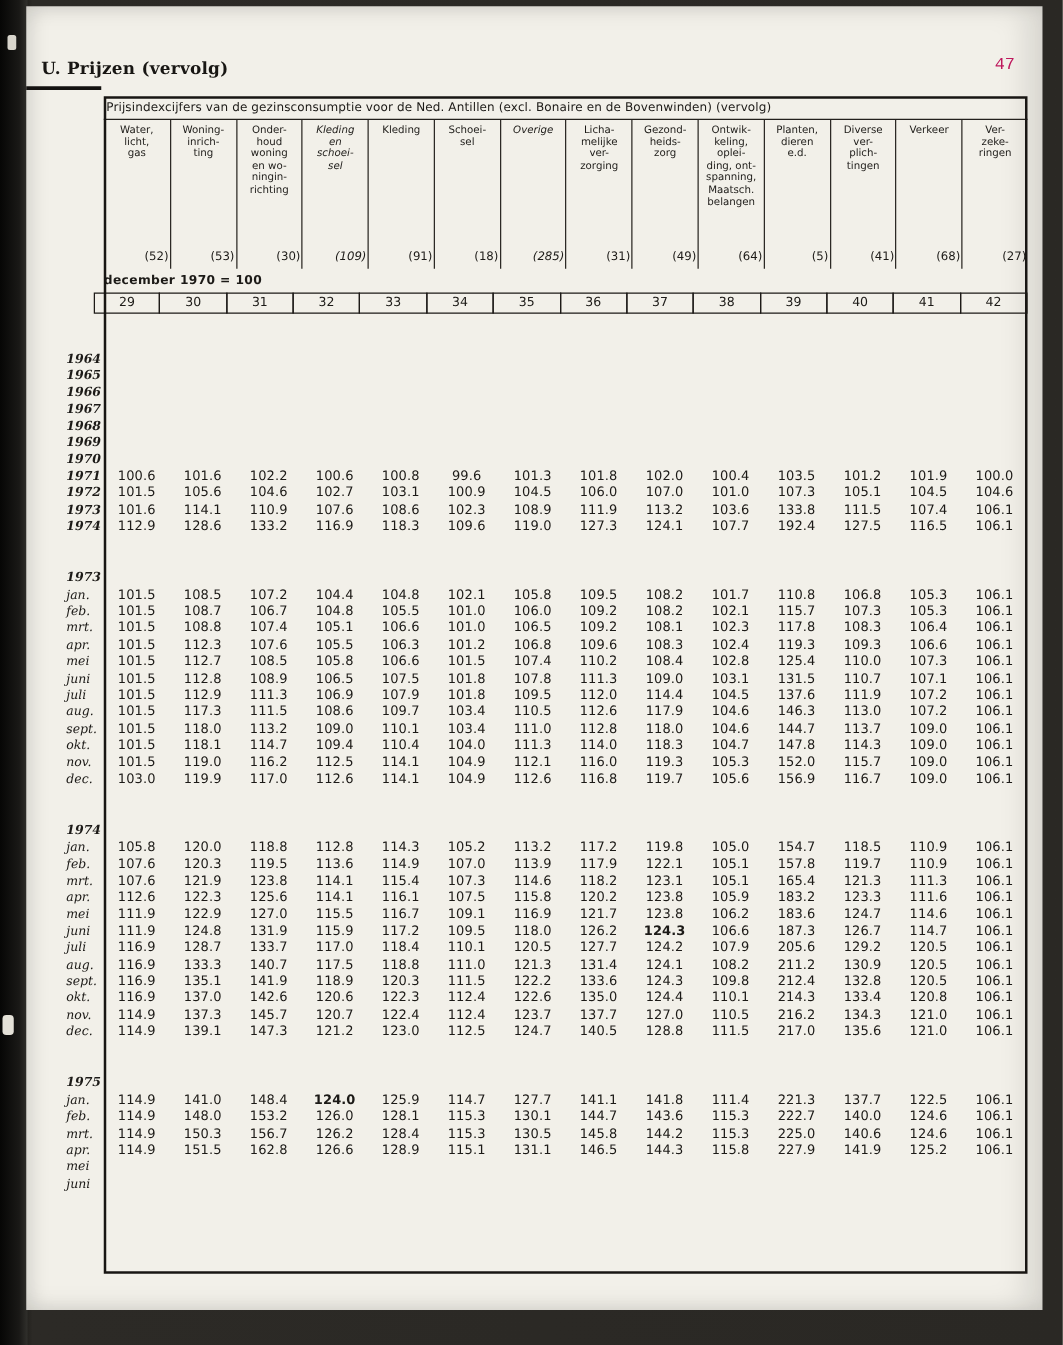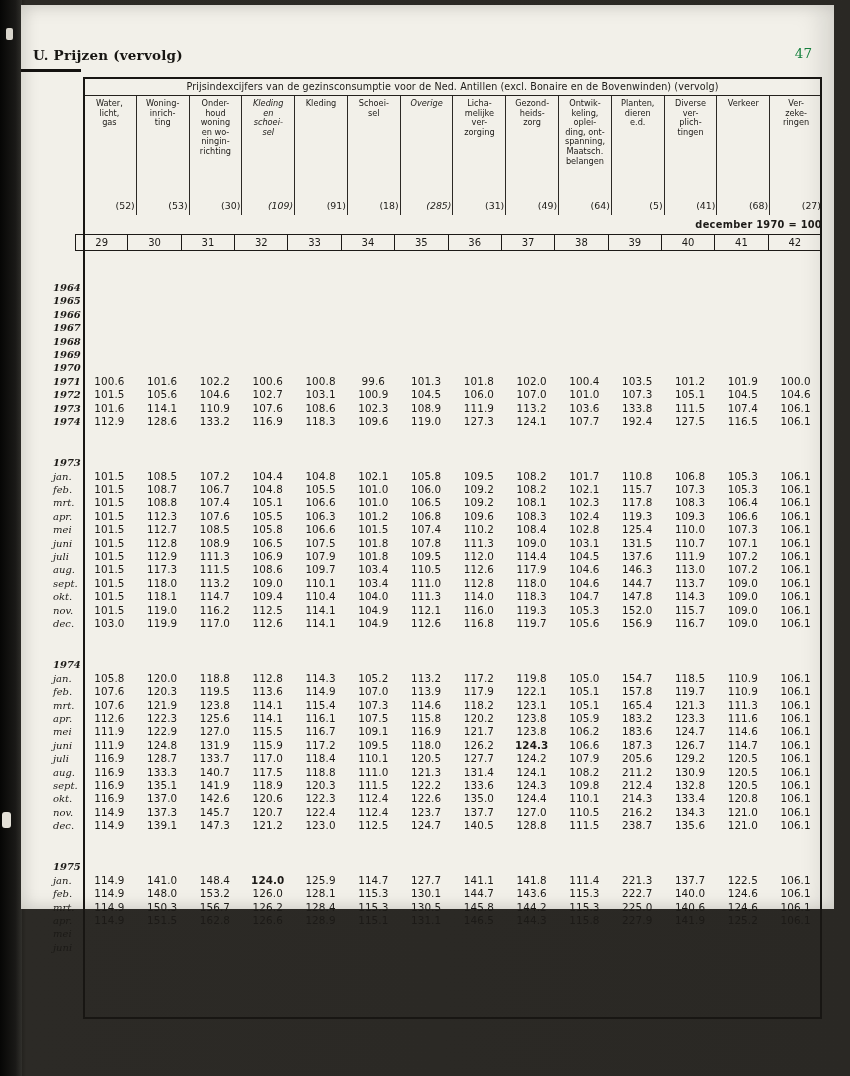--- a/index.html
+++ b/index.html
@@ -6,42 +6,42 @@
   body{
     width:850px;height:1076px;overflow:hidden;
     background:#262420;
     font-family:"DejaVu Serif", serif;
   }
   .scan{position:relative;width:850px;height:1076px;background:linear-gradient(90deg,#0c0b09 0px,#141310 14px,#2c2a26 26px,#2a2824 100%);}
   .spine{position:absolute;left:0;top:0;width:22px;height:1076px;background:linear-gradient(90deg,#060605,#1a1917 70%,#31302c);}
   .speck1{position:absolute;left:6px;top:28px;width:7px;height:12px;background:#d8d5cc;border-radius:2px;}
   .speck2{position:absolute;left:2px;top:812px;width:9px;height:16px;background:#e4e1d8;border-radius:3px;}
   .page{
-    position:absolute;left:21px;top:5px;width:813px;height:904px;
+    position:absolute;left:21px;top:5px;width:813px;height:1043px;
     background:#f2f0e9;
     box-shadow:inset -14px 0 22px rgba(0,0,0,0.10), inset 6px 0 14px rgba(0,0,0,0.10);
   }
   .page-header{position:relative;height:70px;}
   .section-title{position:absolute;left:12px;top:42px;font-size:13.5px;font-weight:bold;color:#181613;letter-spacing:0.2px;}
-  .page-number{position:absolute;right:22px;top:40px;font-size:13.5px;color:#15803d;}
+  .page-number{position:absolute;right:22px;top:40px;font-size:13.5px;color:#be185d;font-family:Liberation Mono, monospace;}
   .header-rule{position:absolute;left:0;top:64px;width:60px;height:3px;background:#141210;}
 
   .table-area{position:absolute;left:6px;top:72px;width:795px;height:942px;font-family:"DejaVu Sans", sans-serif;color:#1c1a17;}
   .frame{position:absolute;left:56px;top:0;right:0;bottom:0;border:2px solid #181613;pointer-events:none;}
 
-  .t-title{margin-left:56px;border-bottom:1.2px solid #24211d;text-align:center;font-size:9.6px;padding:4px 2px 3px 2px;letter-spacing:0.1px;}
+  .t-title{margin-left:56px;border-bottom:1.2px solid #24211d;text-align:left;font-size:9.6px;padding:4px 2px 3px 2px;letter-spacing:0.1px;}
 
   #col-headers{margin-left:56px;display:grid;grid-template-columns:repeat(14,1fr);}
   .hcell{display:flex;flex-direction:column;min-height:114px;padding:3px 1px 2px 1px;}
   .hcell.sep{border-left:1px solid #2c2925;gap:18px;}
   .hlabel{font-size:8.2px;line-height:9.6px;text-align:center;white-space:pre-line;}
   .hweight{margin-top:auto;text-align:right;font-size:9.4px;padding-top:4px;padding-bottom:2px;}
   .ital{font-style:italic;}
 
-  .base-note{margin-left:56px;text-align:right;font-size:9.8px;font-weight:bold;padding:4px 0 4px 0;letter-spacing:0.3px;}
+  .base-note{margin-left:56px;text-align:left;font-size:9.8px;font-weight:bold;padding:4px 0 4px 0;letter-spacing:0.3px;}
 
   #col-numbers{margin-left:48px;display:grid;grid-template-columns:repeat(14,1fr);}
   .ncell{border:1.4px solid #1d1a17;text-align:center;font-size:10px;height:15px;line-height:15px;margin-left:-1px;}
   .ncell:first-child{margin-left:0;}
 
   #table-body{padding-top:0;}
   .tgroup{margin-top:28px;}
   .tgroup:first-child{margin-top:30px;}
   .trow{display:grid;grid-template-columns:56px repeat(14,1fr);height:13.4px;line-height:13.4px;}
   .rlabel{font-family:"DejaVu Serif", serif;font-style:italic;font-size:10px;padding-left:6px;white-space:nowrap;margin-left:20px;}
@@ -768,21 +768,21 @@
               <div class="vcell">114.9</div>
               <div class="vcell">139.1</div>
               <div class="vcell">147.3</div>
               <div class="vcell">121.2</div>
               <div class="vcell">123.0</div>
               <div class="vcell">112.5</div>
               <div class="vcell">124.7</div>
               <div class="vcell">140.5</div>
               <div class="vcell">128.8</div>
               <div class="vcell">111.5</div>
-              <div class="vcell">238.7</div>
+              <div class="vcell">217.0</div>
               <div class="vcell">135.6</div>
               <div class="vcell">121.0</div>
               <div class="vcell">106.1</div>
             </div>
           </div>
           <div class="tgroup">
             <div class="trow">
               <div class="rlabel bold">1975</div>
             </div>
             <div class="trow">

